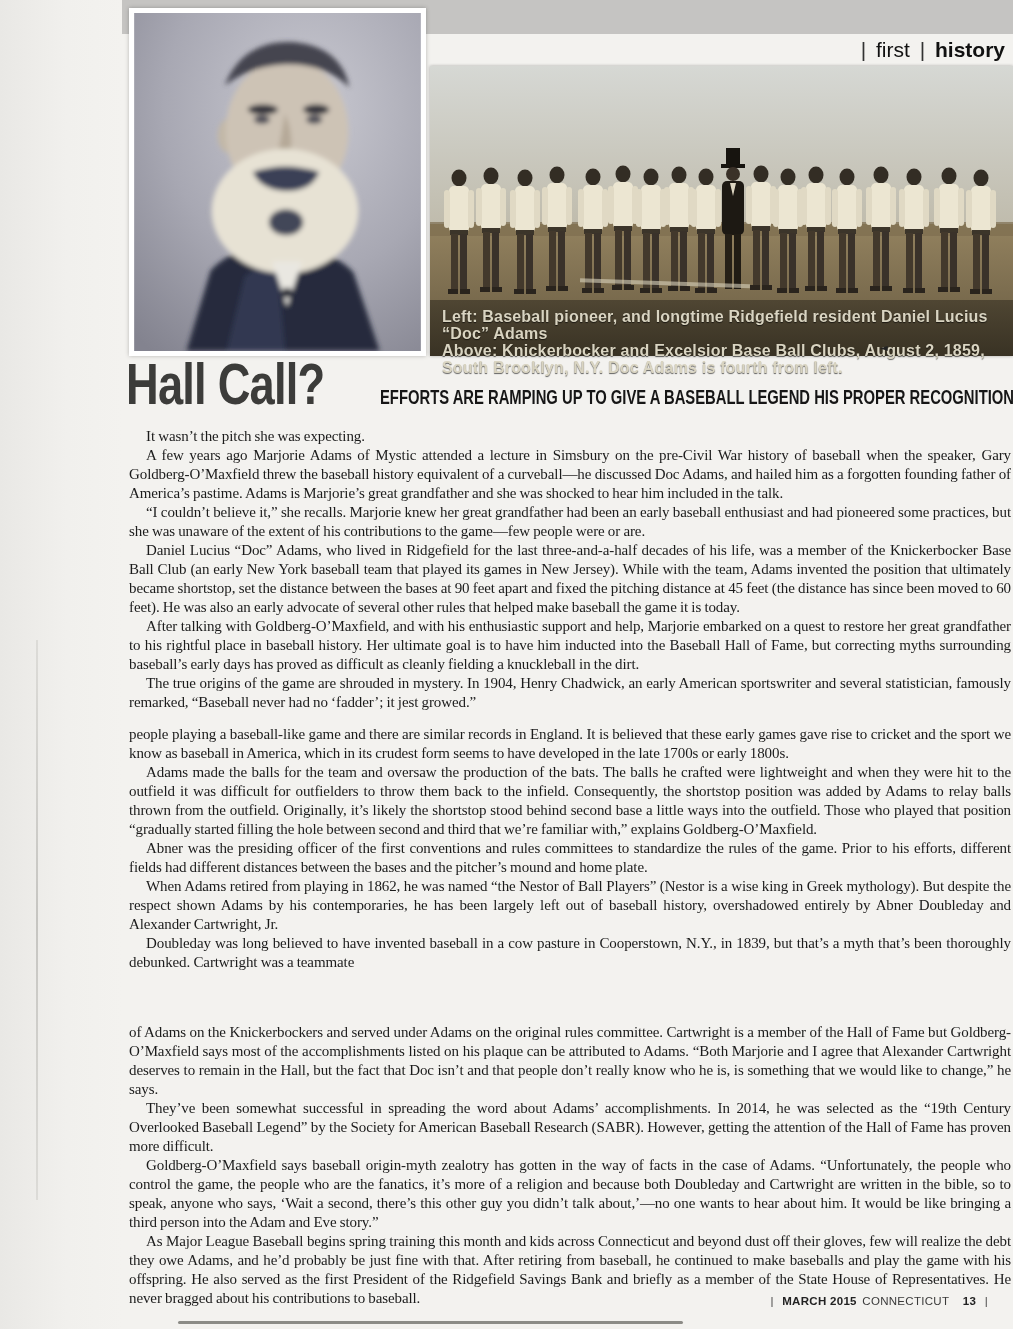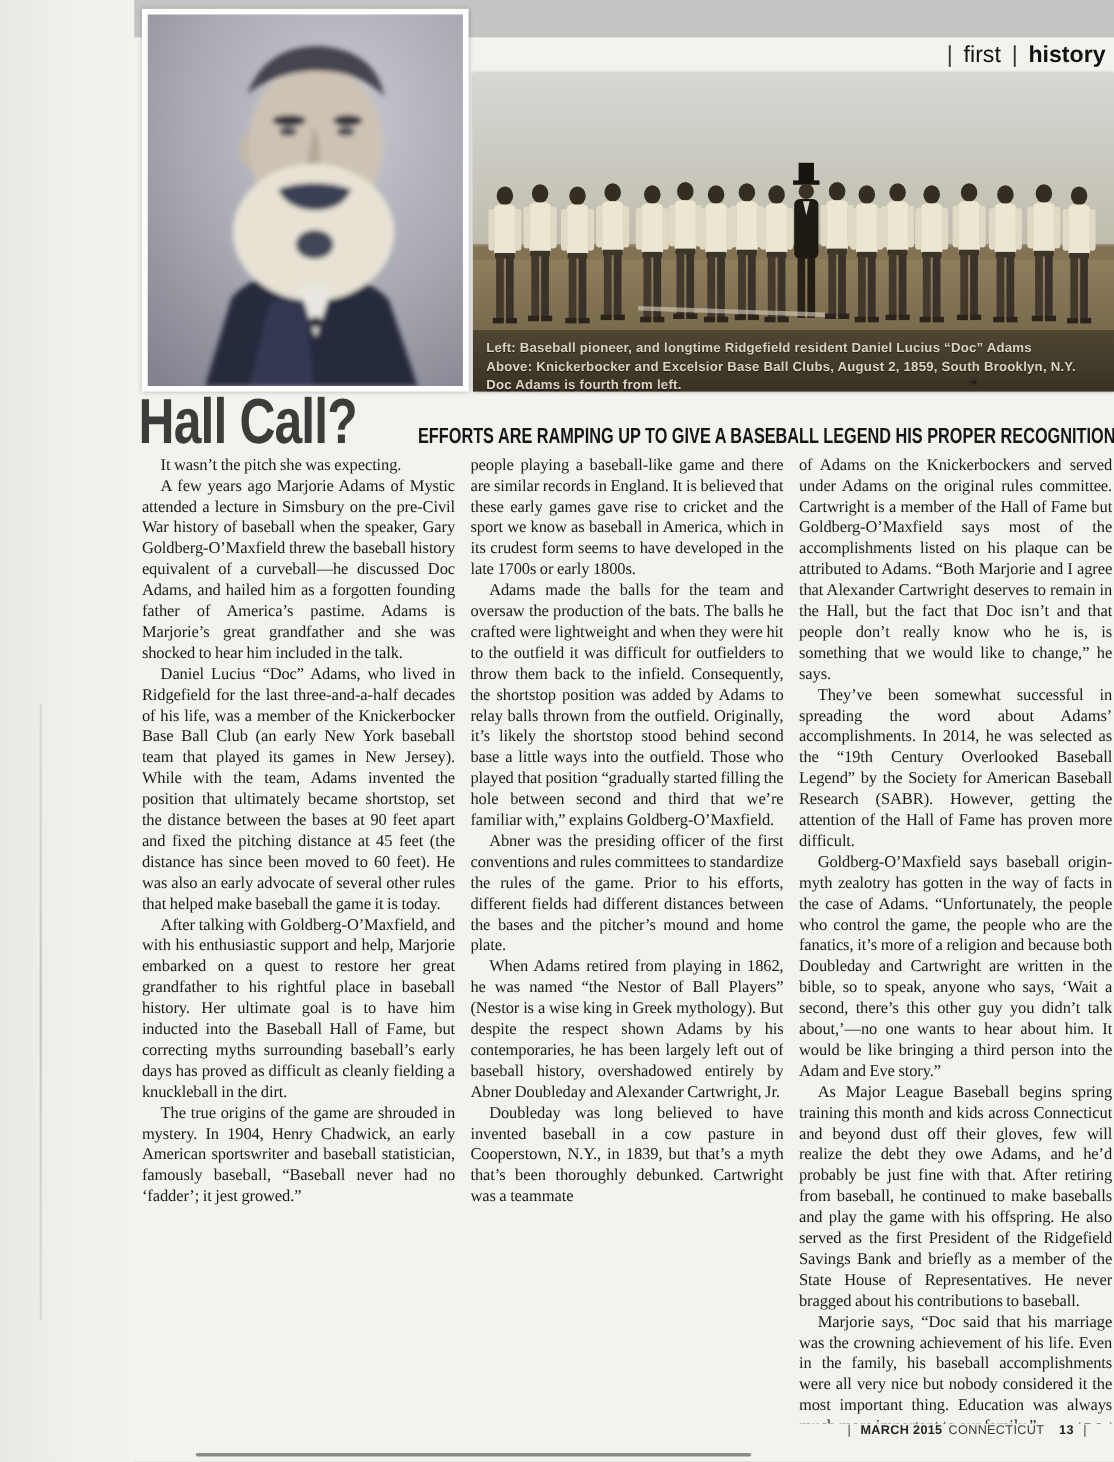--- a/index.html
+++ b/index.html
@@ -29,38 +29,38 @@
     background:#fff; padding:5px; box-shadow:0 0 4px rgba(0,0,0,.25); }
   .portrait svg { display:block; width:100%; height:100%; }
 
   
   .group-photo { position:absolute; left:430px; top:66px; width:583px; height:290px;
     box-shadow:0 0 3px rgba(0,0,0,.3); }
   .group-photo svg { display:block; width:100%; height:100%; }
   .photo-caption { position:absolute; left:0; bottom:0; width:100%; height:56px;
     background:linear-gradient(rgba(70,62,45,.82), rgba(52,46,33,.9));
     padding:8px 12px 0 12px;
-    font-family:"Liberation Sans", sans-serif; font-weight:700; font-size:12px;
+    font-family:"Liberation Sans", sans-serif; font-weight:700; font-size:16px;
     line-height:17px; color:#d9d4c1; text-shadow:0 1px 1px rgba(0,0,0,.6);
     transform-origin:0 0; letter-spacing:.2px; }
 
   .arrow-marker { position:absolute; left:880px; top:342px; font-size:10px; color:#222;
     font-family:"DejaVu Sans", sans-serif; }
 
   
   .title { position:absolute; left:126px; top:350px; font-family:"Liberation Sans", sans-serif;
     font-weight:700; font-size:58px; color:#3c3c3a; letter-spacing:-1px;
     transform:scaleX(.78); transform-origin:0 0; }
   .subtitle { position:absolute; left:380px; top:386px; font-family:"Liberation Sans", sans-serif;
     font-weight:700; font-size:20px; color:#161616; white-space:nowrap;
     transform:scaleX(.74); transform-origin:0 0; }
 
   
-  .columns { position:absolute; left:129px; top:414px; width:882px; height:880px;
-    display:flex; gap:14px; }
+  .columns { position:absolute; left:129px; top:427px; width:882px; height:880px;
+    display:flex; gap:14px;flex-direction:column; }
   .col { flex:1; overflow:hidden; font-size:15px; line-height:19px; text-align:justify;
     letter-spacing:-.1px; word-spacing:-.4px; }
   .col p.para { margin:0; text-indent:17px; }
   .col[data-first-flush] p.para:first-child { text-indent:0; }
 
   .end-mark { text-align:right; font-family:"Liberation Sans", sans-serif; font-weight:700;
     font-size:10.5px; color:#222; margin-top:-18px; }
 
   
   .footer { position:absolute; top:1295px; right:20px; font-family:"Liberation Sans", sans-serif;
@@ -183,23 +183,24 @@
 
   <span class="arrow-marker">◄</span>
 
   <div class="title">Hall Call?</div>
   <div class="subtitle">EFFORTS ARE RAMPING UP TO GIVE A BASEBALL LEGEND HIS PROPER RECOGNITION.</div>
 
   <div class="columns">
     <div class="col">
         <p class="para">It wasn’t the pitch she was expecting.</p>
         <p class="para">A few years ago Marjorie Adams of Mystic attended a lecture in Simsbury on the pre-Civil War history of baseball when the speaker, Gary Goldberg-O’Maxfield threw the baseball history equivalent of a curveball—he discussed Doc Adams, and hailed him as a forgotten founding father of America’s pastime. Adams is Marjorie’s great grandfather and she was shocked to hear him included in the talk.</p>
+        <p class="para">“I couldn’t believe it,” she recalls. Marjorie knew her great grandfather had been an early baseball enthusiast and had pioneered some practices, but she was unaware of the extent of his contributions to the game—few people were or are.</p>
         <p class="para">Daniel Lucius “Doc” Adams, who lived in Ridgefield for the last three-and-a-half decades of his life, was a member of the Knickerbocker Base Ball Club (an early New York baseball team that played its games in New Jersey). While with the team, Adams invented the position that ultimately became shortstop, set the distance between the bases at 90 feet apart and fixed the pitching distance at 45 feet (the distance has since been moved to 60 feet). He was also an early advocate of several other rules that helped make baseball the game it is today.</p>
         <p class="para">After talking with Goldberg-O’Maxfield, and with his enthusiastic support and help, Marjorie embarked on a quest to restore her great grandfather to his rightful place in baseball history. Her ultimate goal is to have him inducted into the Baseball Hall of Fame, but correcting myths surrounding baseball’s early days has proved as difficult as cleanly fielding a knuckleball in the dirt.</p>
-        <p class="para">The true origins of the game are shrouded in mystery. In 1904, Henry Chadwick, an early American sportswriter and baseball statistician, famously baseball, “Baseball never had no ‘fadder’; it jest growed.”</p>
+        <p class="para">The true origins of the game are shrouded in mystery. In 1904, Henry Chadwick, an early American sportswriter and several statistician, famously remarked, “Baseball never had no ‘fadder’; it jest growed.”</p>
       </div>
     <div class="col" data-first-flush="">
         <p class="para">people playing a baseball-like game and there are similar records in England. It is believed that these early games gave rise to cricket and the sport we know as baseball in America, which in its crudest form seems to have developed in the late 1700s or early 1800s.</p>
         <p class="para">Adams made the balls for the team and oversaw the production of the bats. The balls he crafted were lightweight and when they were hit to the outfield it was difficult for outfielders to throw them back to the infield. Consequently, the shortstop position was added by Adams to relay balls thrown from the outfield. Originally, it’s likely the shortstop stood behind second base a little ways into the outfield. Those who played that position “gradually started filling the hole between second and third that we’re familiar with,” explains Goldberg-O’Maxfield.</p>
         <p class="para">Abner was the presiding officer of the first conventions and rules committees to standardize the rules of the game. Prior to his efforts, different fields had different distances between the bases and the pitcher’s mound and home plate.</p>
         <p class="para">When Adams retired from playing in 1862, he was named “the Nestor of Ball Players” (Nestor is a wise king in Greek mythology). But despite the respect shown Adams by his contemporaries, he has been largely left out of baseball history, overshadowed entirely by Abner Doubleday and Alexander Cartwright, Jr.</p>
         <p class="para">Doubleday was long believed to have invented baseball in a cow pasture in Cooperstown, N.Y., in 1839, but that’s a myth that’s been thoroughly debunked. Cartwright was a teammate</p>
       </div>
     <div class="col" data-first-flush="">
     <p class="para">of Adams on the Knickerbockers and served under Adams on the original rules committee. Cartwright is a member of the Hall of Fame but Goldberg-O’Maxfield says most of the accomplishments listed on his plaque can be attributed to Adams. “Both Marjorie and I agree that Alexander Cartwright deserves to remain in the Hall, but the fact that Doc isn’t and that people don’t really know who he is, is something that we would like to change,” he says.</p>

